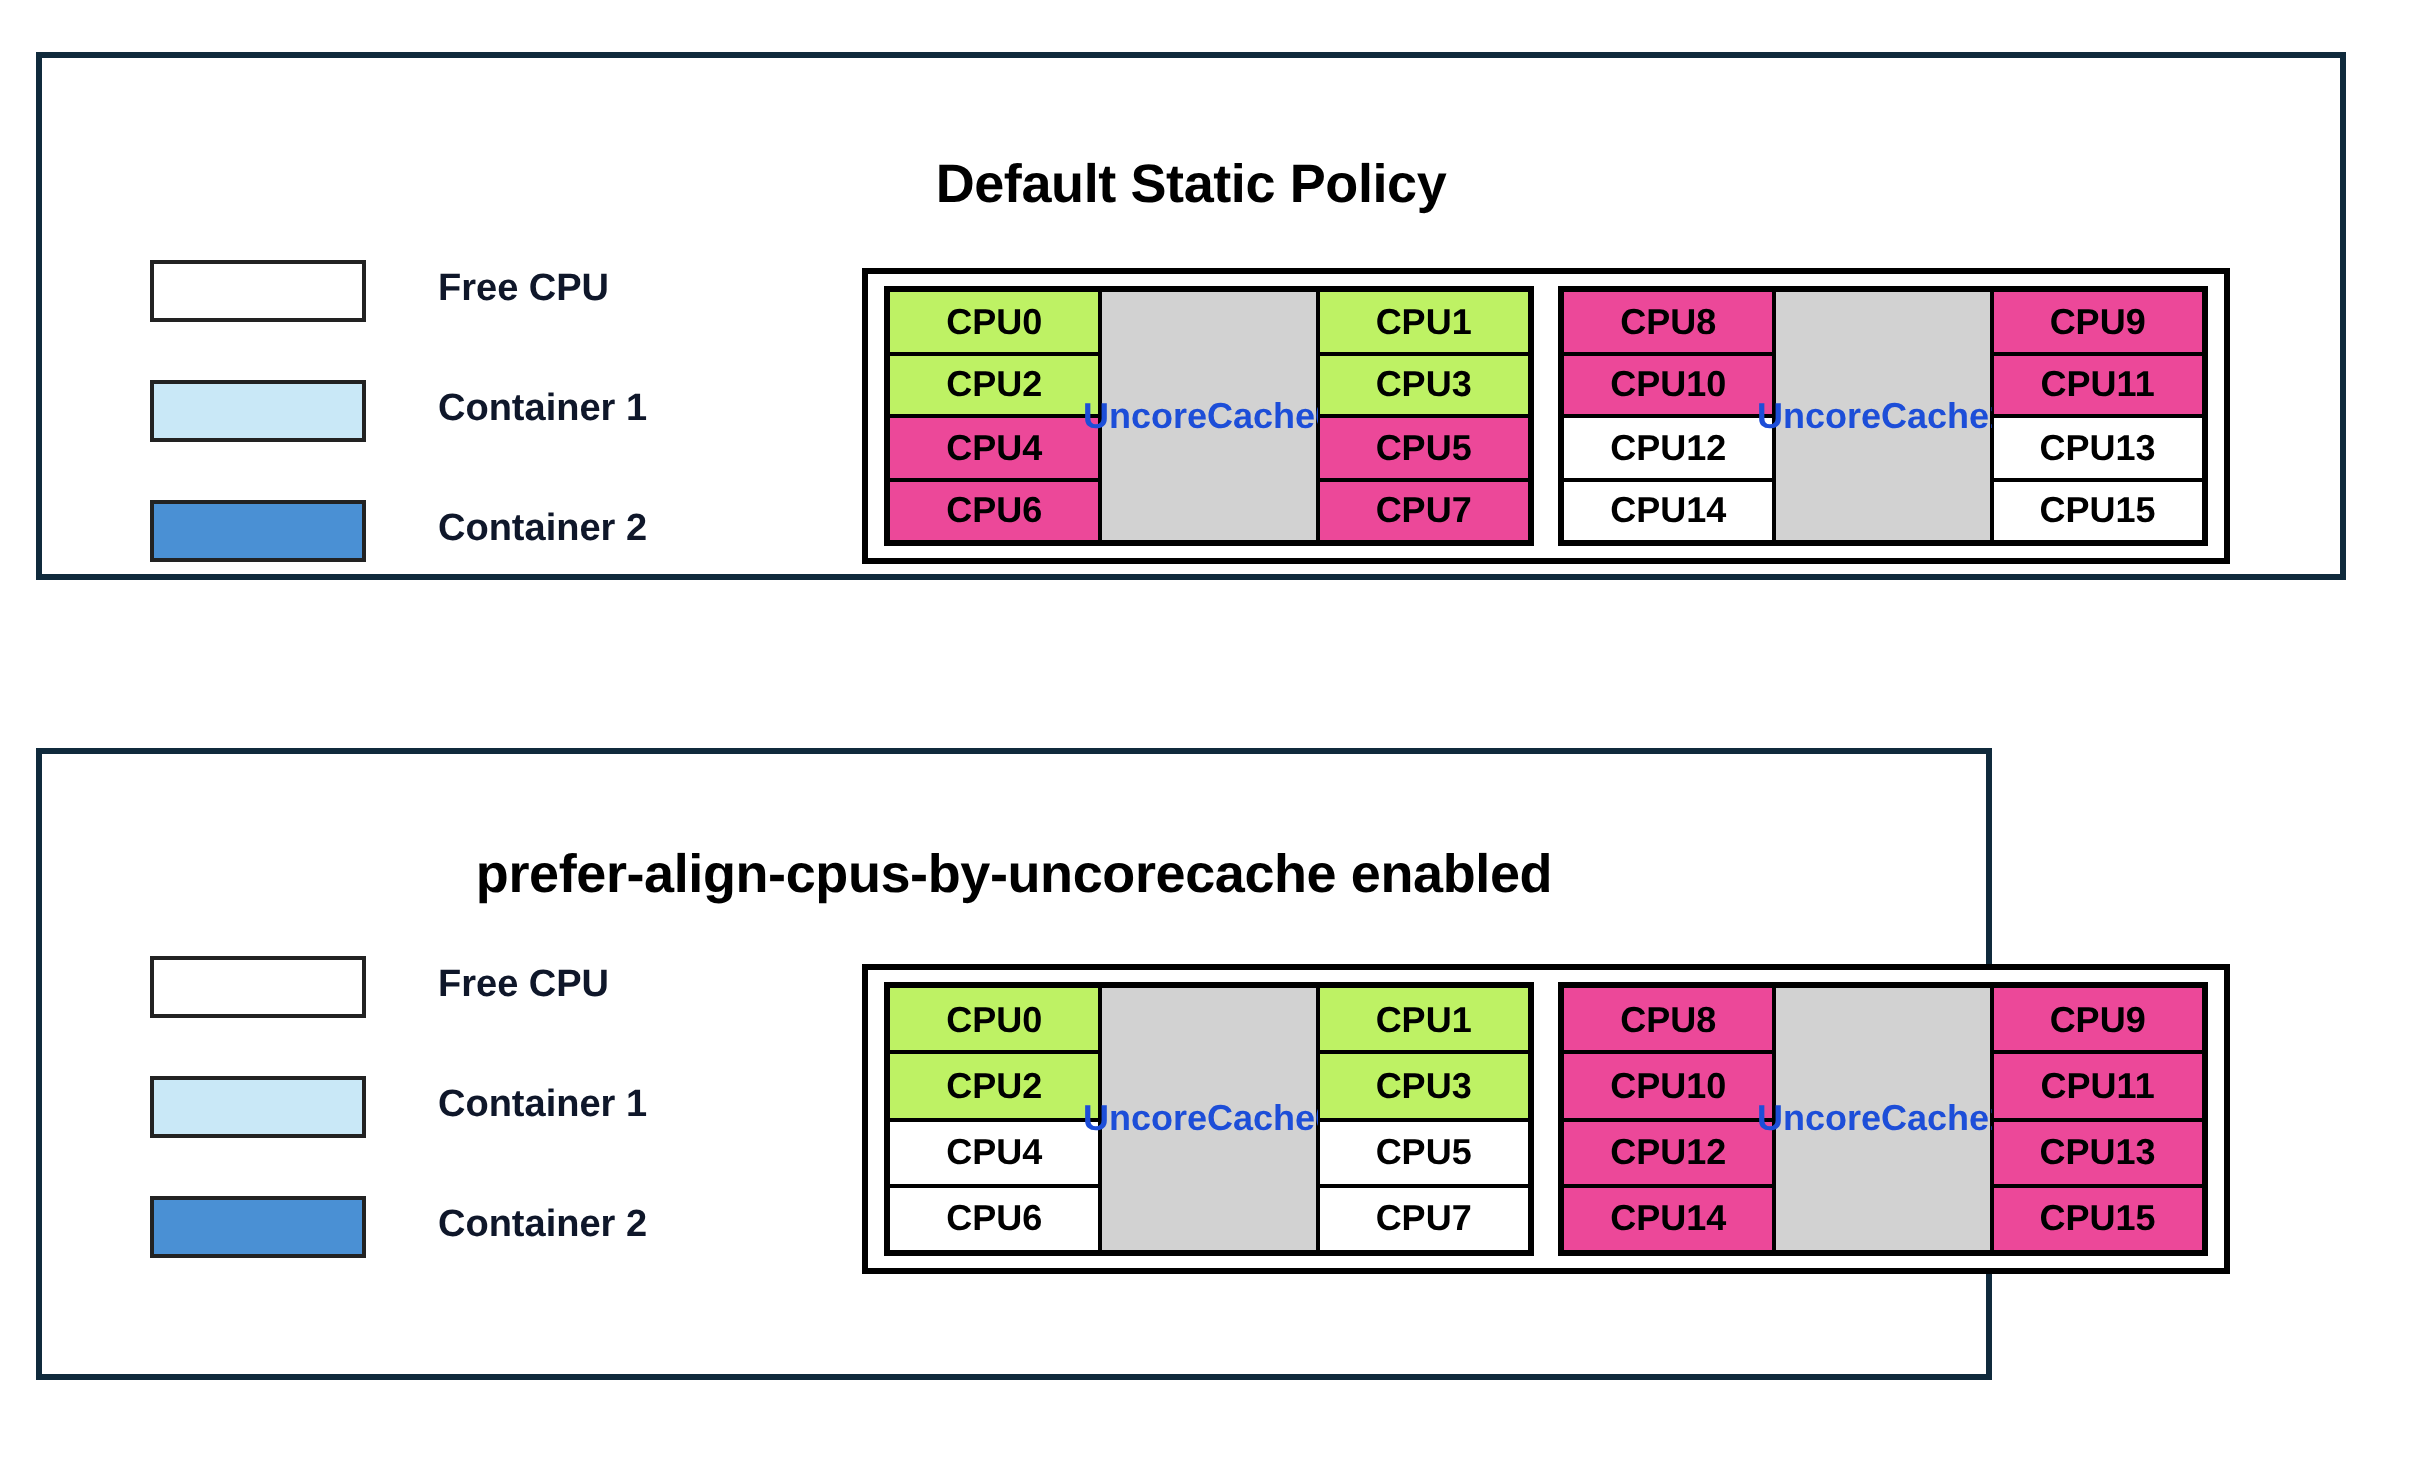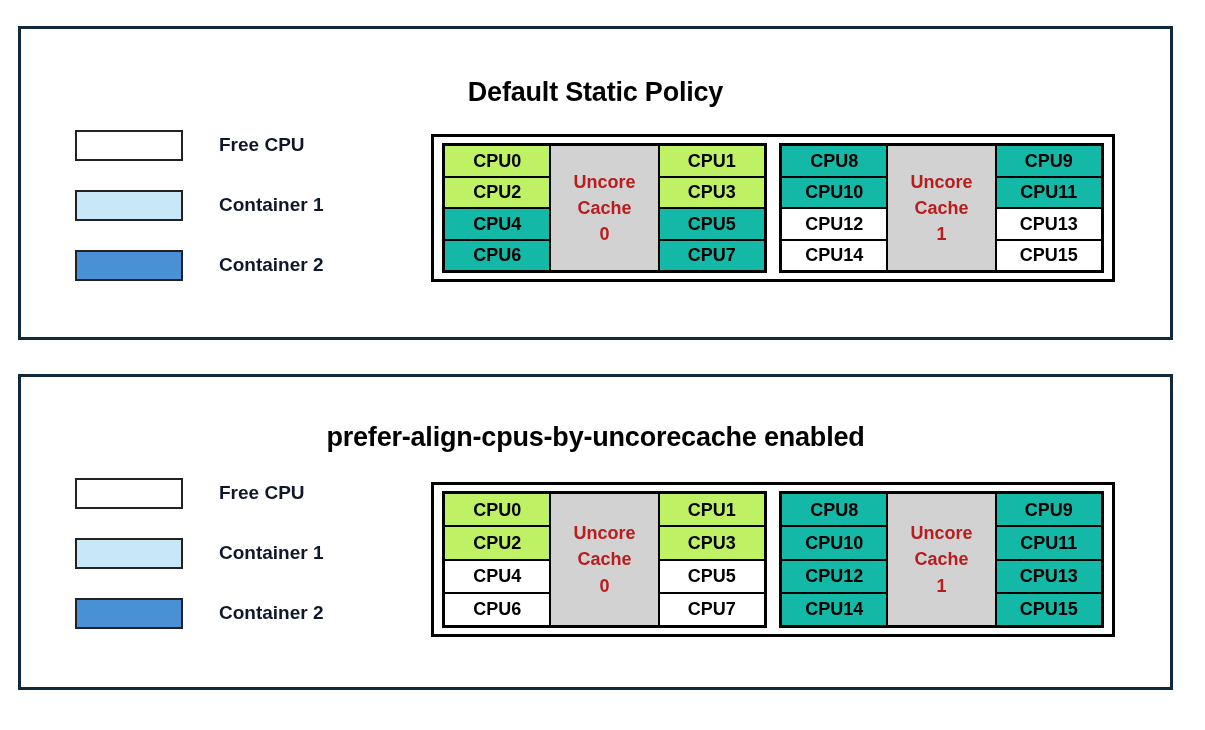--- a/index.html
+++ b/index.html
@@ -15,22 +15,22 @@
     overflow: hidden;
   }
 
   
   .panel {
     position: absolute;
     border: 3px solid #102a3c;
     background: #ffffff;
     box-sizing: border-box;
   }
-  #panel-default  { left: 18px; top: 26px;  width: 1155px; height: 314px; }
-  #panel-prefer   { left: 18px; top: 374px; width: 1155px; height: 316px; }
+  #panel-default  { left: 18px; top: 26px;  width: 1155px; height: 264px; }
+  #panel-prefer   { left: 18px; top: 374px; width: 978px; height: 316px; }
 
   
   .panel-title {
     position: absolute;
     text-align: center;
     font-weight: bold;
     color: #000000;
     letter-spacing: -0.2px;
     white-space: nowrap;
   }
@@ -104,34 +104,34 @@
     display: flex;
     align-items: center;
     justify-content: center;
     font-size: 18px;
     font-weight: bold;
     color: #000000;
     line-height: 1;
   }
   .cpu-cell.free       { background: #ffffff; }
   .cpu-cell.container1 { background: #bef264; }
-  .cpu-cell.container2 { background: #14b8a6; }
+  .cpu-cell.container2 { background: #ec4899; }
 
   .uncore-cache {
     flex: 1 1 0;
     background: #d2d2d2;
     border: 1px solid #000000;
     box-sizing: border-box;
     display: flex;
-    flex-direction: column;
+    flex-direction: row;
     align-items: center;
     justify-content: center;
     font-size: 18px;
     font-weight: bold;
-    color: #b91c1c;
+    color: #1d4ed8;
     line-height: 1.45;
     min-width: 0;
   }
 </style>
 </head>
 <body>
 
 <section class="panel" id="panel-default">
   <div class="panel-title">Default Static Policy</div>
 

